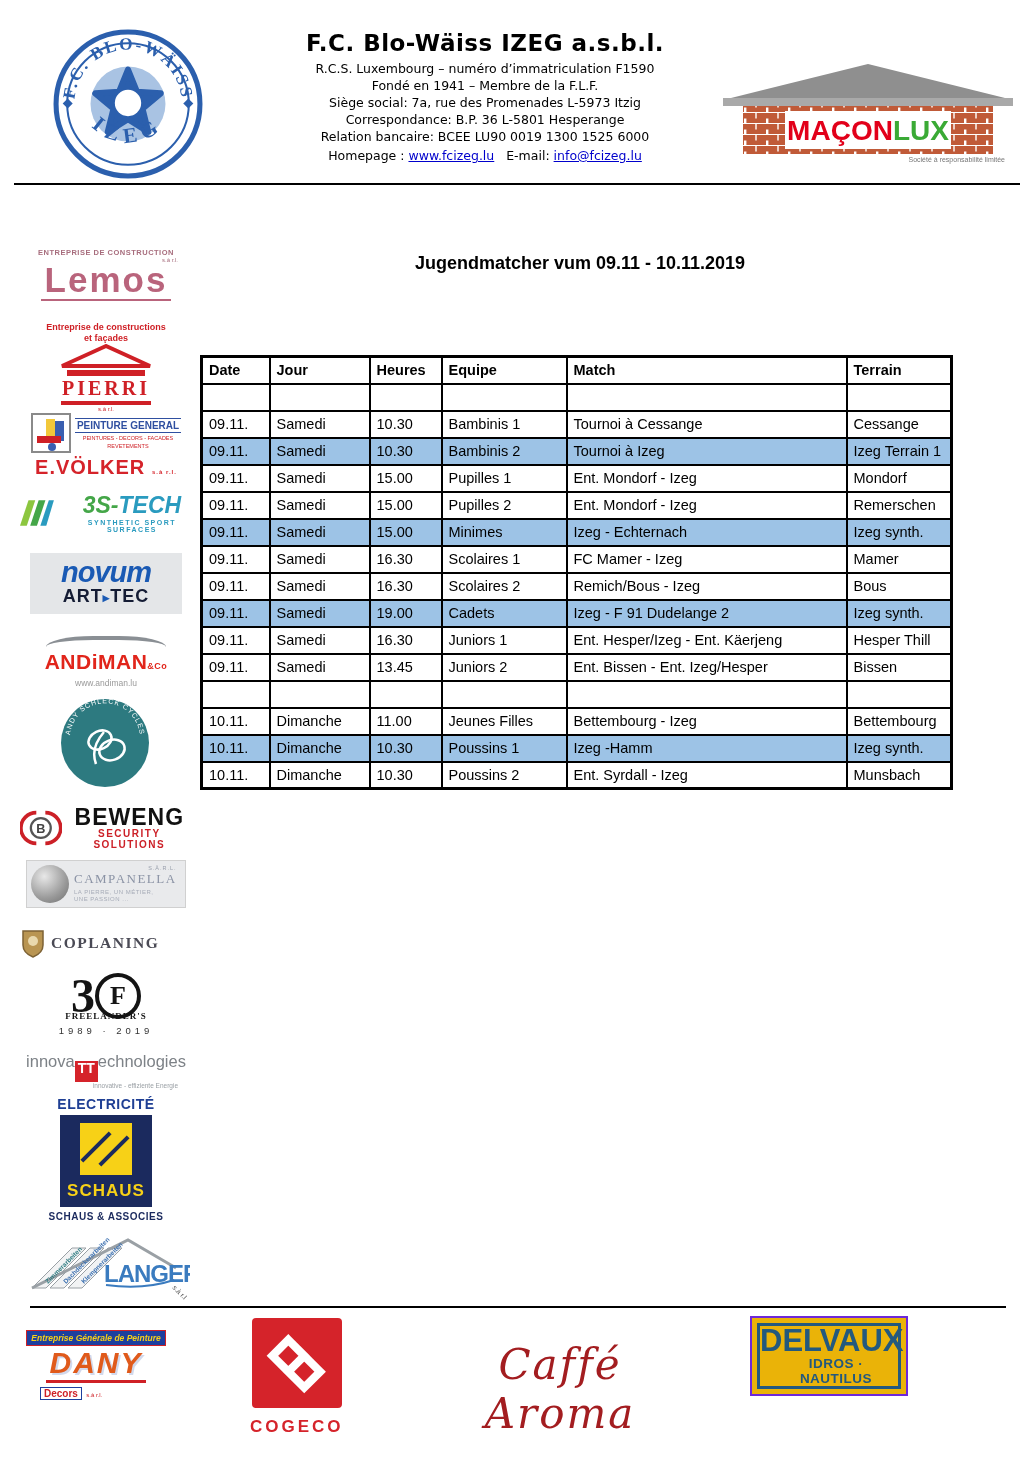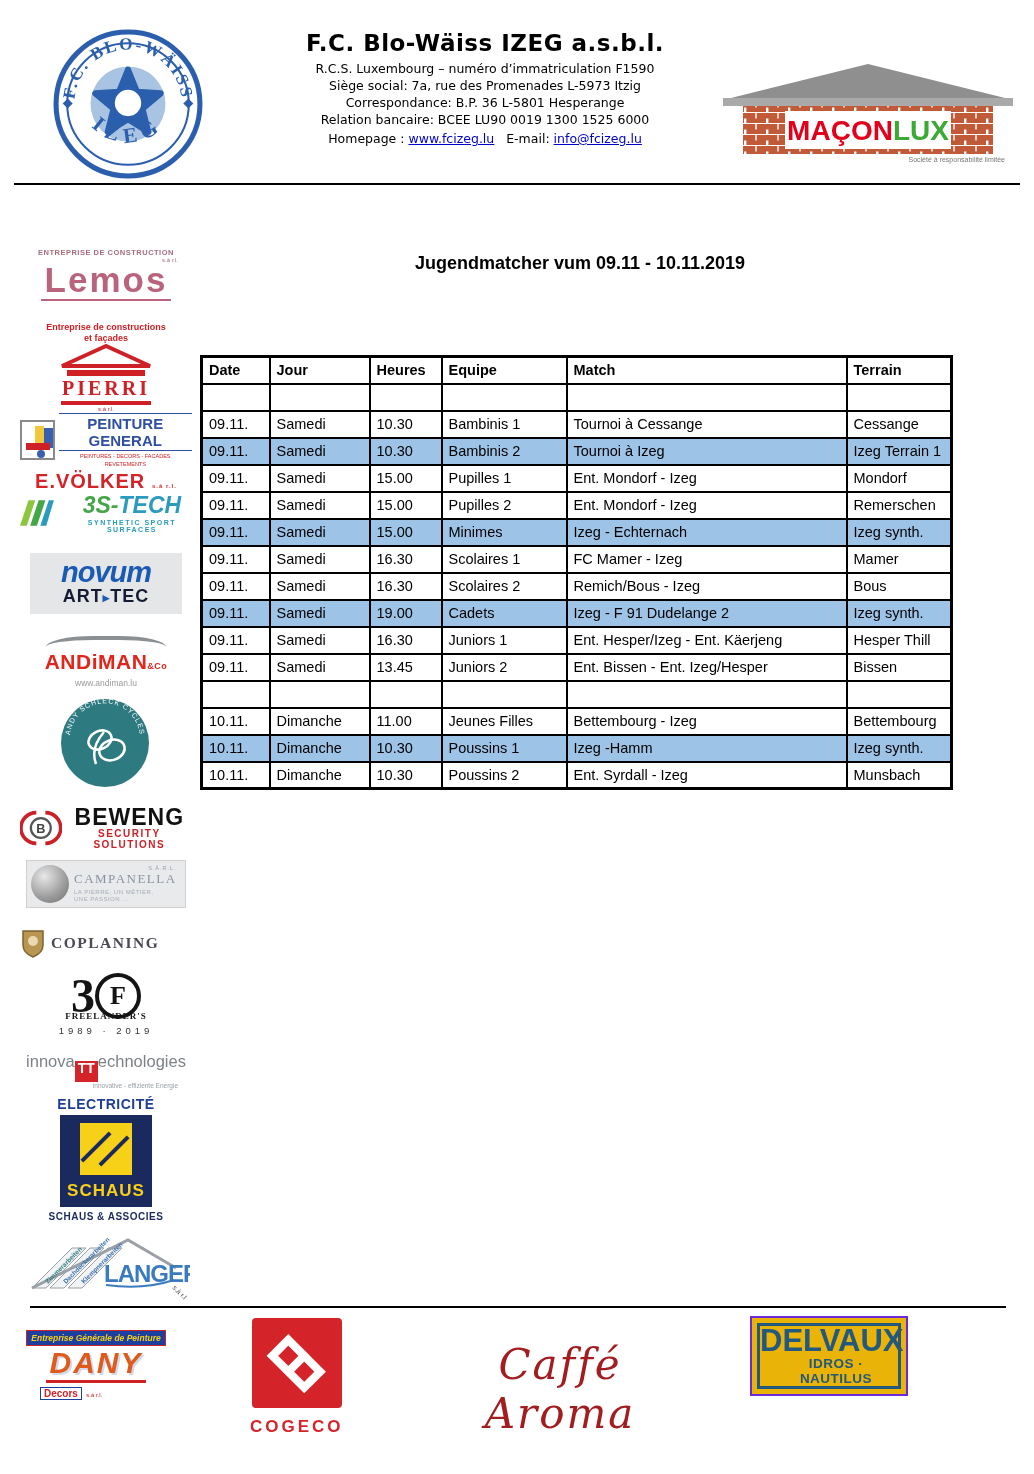--- a/index.html
+++ b/index.html
@@ -34,21 +34,21 @@
   .lemos-suf { font-size:6px; color:#a76d7d; text-align:right; margin-right:14px; }
   .lemos-name { font-size:35px; font-weight:bold; color:#b9647c; letter-spacing:2px; line-height:34px; }
   .lemos-bar { height:2px; background:#b9647c; width:130px; margin:2px auto 0; }
 
   .pierri { color:#cf2026; }
   .pierri-l1 { font-size:9px; font-weight:bold; line-height:11px; }
   .pierri-name { font-size:20px; font-weight:bold; letter-spacing:3px; font-family:"Liberation Serif", serif; }
 
   .voelker-box { display:flex; align-items:center; gap:4px; justify-content:center; }
   .voelker-icon { width:40px; height:40px; border:2px solid #8a8a8a; position:relative; background:#fff; }
-  .voelker-title { font-size:15px; color:#2f4fa0; font-weight:bold; border-top:1px solid #2f4fa0; border-bottom:1px solid #2f4fa0; padding:1px 2px; }
+  .voelker-title { font-size:10px; color:#2f4fa0; font-weight:bold; border-top:1px solid #2f4fa0; border-bottom:1px solid #2f4fa0; padding:1px 2px; }
   .voelker-sub { font-size:5.5px; color:#cf2026; line-height:6px; margin-top:2px; }
   .voelker-name { font-size:20px; font-weight:bold; color:#d5232a; letter-spacing:1px; margin-top:3px; }
   .voelker-srl { font-size:6px; color:#d5232a; }
 
   .stech-name { font-size:23px; font-weight:bold; font-style:italic; letter-spacing:0; }
   .stech-sub { font-size:7px; font-weight:bold; color:#2a9bbf; letter-spacing:1.5px; }
 
   .novum-box { width:152px; background:#e4e6e8; padding:6px 4px 7px; margin:0 auto; }
   .novum-name { font-size:29px; font-weight:bold; font-style:italic; color:#1a5ab4; line-height:27px; letter-spacing:-1px; }
   .novum-sub { font-size:18px; font-weight:bold; color:#141c34; letter-spacing:1px; }
@@ -128,20 +128,21 @@
       <textPath href="#arcTop" startOffset="50%" text-anchor="middle">F.C. BLO-WÄISS</textPath>
     </text>
     <text font-family="Liberation Serif, serif" font-size="21" font-weight="bold" fill="#2b5fad" letter-spacing="7">
       <textPath href="#arcBot" startOffset="50%" text-anchor="middle">IZEG</textPath>
     </text>
   </svg>
 
   <div class="abs hdr-center">
     <div class="club-name">F.C. Blo-Wäiss IZEG a.s.b.l.</div>
     <div class="hdr-line">R.C.S. Luxembourg – numéro d’immatriculation F1590</div>
+    <div class="hdr-line">Fondé en 1941 – Membre de la F.L.F.</div>
     <div class="hdr-line">Siège social: 7a, rue des Promenades  L-5973 Itzig</div>
     <div class="hdr-line">Correspondance: B.P. 36  L-5801 Hesperange</div>
     <div class="hdr-line">Relation bancaire: BCEE LU90 0019 1300 1525 6000</div>
     <div class="hdr-links">
       <span>Homepage :</span>
       <a>www.fcizeg.lu</a>&nbsp;&nbsp;
       <span>E-mail:</span>
       <a>info@fcizeg.lu</a>
     </div>
   </div>

